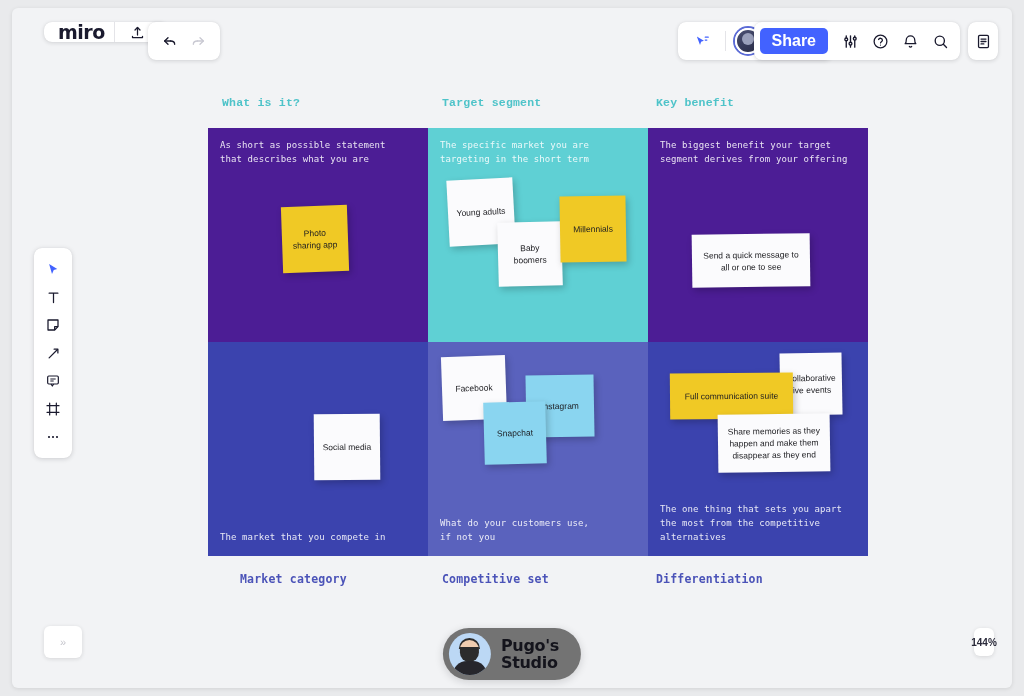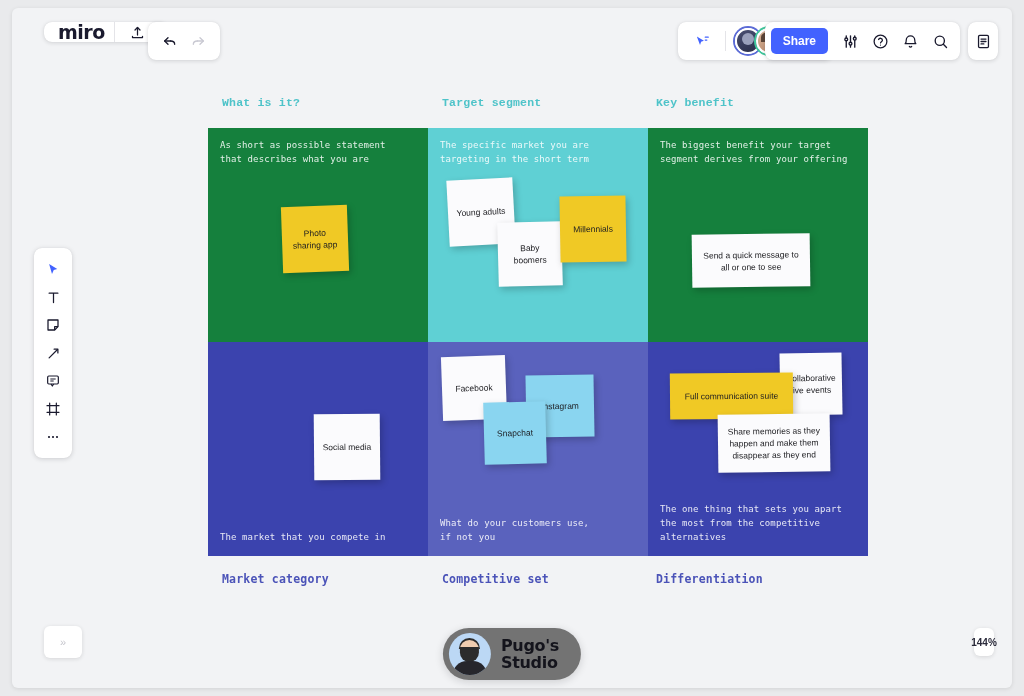--- a/index.html
+++ b/index.html
@@ -95,21 +95,21 @@
   }
 
   #actions-panel {
     right: 52px; top: 14px; height: 38px;
     padding: 0 6px 0 6px;
     gap: 2px;
   }
   #share-btn {
     background: #4262ff;
     color: #fff;
-    font-size: 12px;
+    font-size: 16px;
     font-weight: 700;
     border: none;
     border-radius: 5px;
     height: 26px;
     padding: 0 12px;
     margin-right: 6px;
     cursor: pointer;
     font-family: "Liberation Sans", sans-serif;
   }
   #notes-panel {
@@ -166,21 +166,21 @@
   #grid {
     position: absolute;
     left: 0; top: 32px;
     width: 660px;
     height: 428px;
     display: grid;
     grid-template-columns: 1fr 1fr 1fr;
     grid-template-rows: 1fr 1fr;
   }
   .cell { position: relative; overflow: hidden; }
-  .c-teal-dark  { background: #15803d; }
+  .c-teal-dark  { background: #4c1d95; }
   .c-teal-light { background: #5fd0d4; }
   .c-blue-dark  { background: #3b43ae; }
   .c-blue-light { background: #5a62bd; }
 
   .hint {
     position: absolute;
     left: 12px;
     font-family: "DejaVu Sans Mono", monospace;
     font-size: 9px;
     line-height: 14px;
@@ -418,21 +418,21 @@
       </svg>
     </span>
   </div>
 
   <div id="board">
 
     <div class="col-head" style="left:14px">What is it?</div>
     <div class="col-head" style="left:234px">Target segment</div>
     <div class="col-head" style="left:448px">Key benefit</div>
 
-    <div class="col-foot" style="left:14px">Market category</div>
+    <div class="col-foot" style="left:32px">Market category</div>
     <div class="col-foot" style="left:234px">Competitive set</div>
     <div class="col-foot" style="left:448px">Differentiation</div>
 
     <div id="grid">
 
       <div class="cell c-teal-dark">
         <div class="hint hint-top" style="white-space: pre-line;">As short as possible statement
 that describes what you are</div>
         <div class="note n-yellow" style="left: 74px; top: 78px; width: 66px; height: 66px; transform: rotate(-2deg); white-space: pre-line;">Photo
 sharing app</div>

